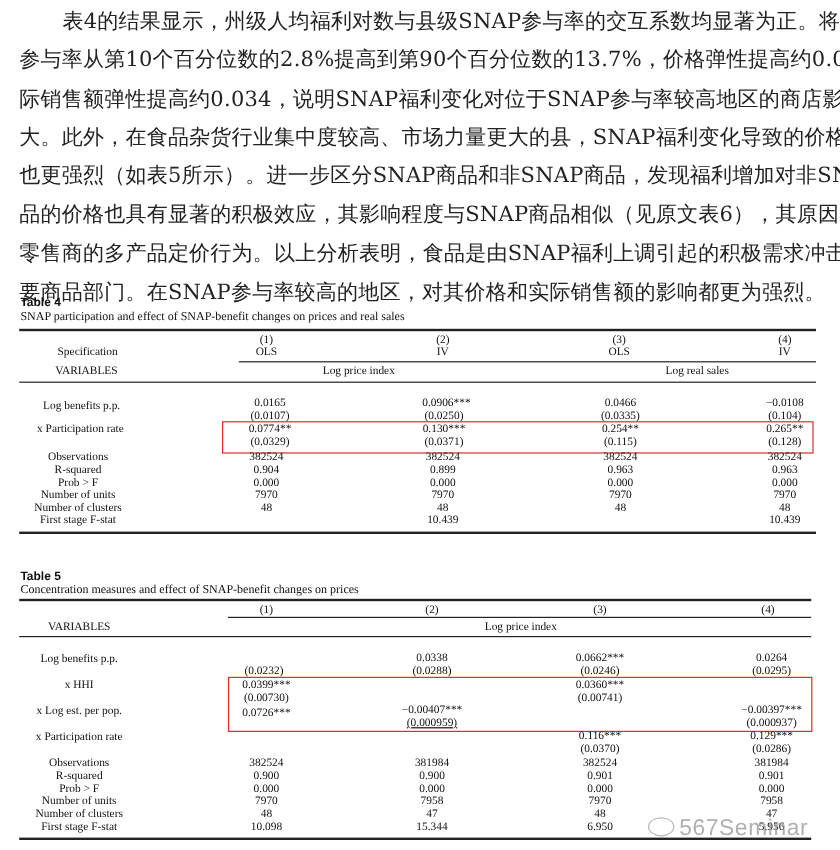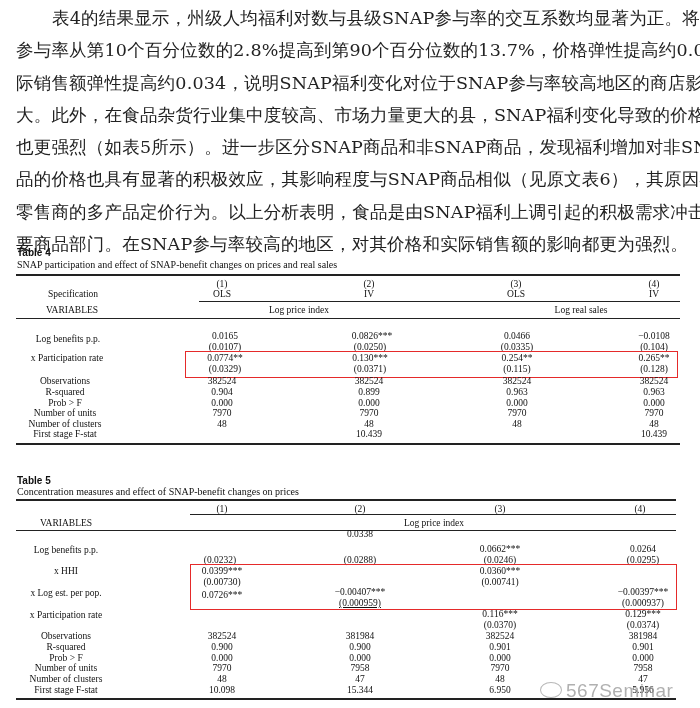--- a/index.html
+++ b/index.html
@@ -55,21 +55,21 @@
   <div class="cell" style="left:516px;top:289px;">OLS</div>
   <div class="cell" style="left:654px;top:289px;">IV</div>
   <div class="rule" style="left:199px;top:301px;width:481px;height:1px;"></div>
   <div class="rowlabel" style="left:72px;top:305px;">VARIABLES</div>
   <div class="cell" style="left:299px;top:305px;">Log price index</div>
   <div class="cell" style="left:581px;top:305px;">Log real sales</div>
   <div class="rule" style="left:16px;top:318px;width:664px;height:1px;"></div>
 
   <div class="rowlabel" style="left:68px;top:334px;">Log benefits p.p.</div>
   <div class="cell" style="left:225px;top:331px;">0.0165</div>
-  <div class="cell" style="left:372px;top:331px;">0.0826***</div>
+  <div class="cell" style="left:372px;top:331px;">0.0906***</div>
   <div class="cell" style="left:517px;top:331px;text-align:center;">0.0466</div>
   <div class="cell" style="left:654px;top:331px;">−0.0108</div>
   <div class="cell" style="left:225px;top:342px;">(0.0107)</div>
   <div class="cell" style="left:370px;top:342px;">(0.0250)</div>
   <div class="cell" style="left:517px;top:342px;">(0.0335)</div>
   <div class="cell" style="left:654px;top:342px;">(0.104)</div>
 
   <div class="rowlabel" style="left:67px;top:353px;">x Participation rate</div>
   <div class="cell" style="left:225px;top:353px;">0.0774**</div>
   <div class="cell" style="left:370px;top:353px;">0.130***</div>
@@ -128,21 +128,21 @@
   <div class="cell" style="left:360px;top:504px;">(2)</div>
   <div class="cell" style="left:500px;top:504px;">(3)</div>
   <div class="cell" style="left:640px;top:504px;">(4)</div>
   <div class="rule" style="left:190px;top:514px;width:486px;height:1px;"></div>
   <div class="rowlabel" style="left:66px;top:518px;">VARIABLES</div>
   <div class="cell" style="left:434px;top:518px;">Log price index</div>
   <div class="rule" style="left:16px;top:530px;width:660px;height:1px;"></div>
 
   <div class="rowlabel" style="left:66px;top:545px;">Log benefits p.p.</div>
   <div class="cell" style="left:222px;top:544px;margin-top:46px;">0.0726***</div>
-  <div class="cell" style="left:360px;top:529px;">0.0338</div>
+  <div class="cell" style="left:360px;top:544px;">0.0338</div>
   <div class="cell" style="left:500px;top:544px;">0.0662***</div>
   <div class="cell" style="left:643px;top:544px;">0.0264</div>
   <div class="cell" style="left:220px;top:555px;">(0.0232)</div>
   <div class="cell" style="left:360px;top:555px;">(0.0288)</div>
   <div class="cell" style="left:500px;top:555px;">(0.0246)</div>
   <div class="cell" style="left:643px;top:555px;">(0.0295)</div>
 
   <div class="rowlabel" style="left:66px;top:566px;">x HHI</div>
   <div class="cell" style="left:222px;top:566px;">0.0399***</div>
   <div class="cell" style="left:500px;top:566px;">0.0360***</div>
@@ -153,21 +153,21 @@
   <div class="cell" style="left:360px;top:587px;">−0.00407***</div>
   <div class="cell" style="left:643px;top:587px;">−0.00397***</div>
   <div class="cell" style="left:360px;top:598px;text-decoration:underline;">(0.000959)</div>
   <div class="cell" style="left:643px;top:598px;">(0.000937)</div>
   <div class="redbox" style="left:190px;top:564px;width:487px;height:46px;"></div>
 
   <div class="rowlabel" style="left:66px;top:610px;">x Participation rate</div>
   <div class="cell" style="left:500px;top:609px;">0.116***</div>
   <div class="cell" style="left:643px;top:609px;">0.129***</div>
   <div class="cell" style="left:500px;top:620px;">(0.0370)</div>
-  <div class="cell" style="left:643px;top:620px;">(0.0374)</div>
+  <div class="cell" style="left:643px;top:620px;">(0.0286)</div>
 
   <div class="rowlabel" style="left:66px;top:631px;">Observations</div>
   <div class="cell" style="left:222px;top:631px;">382524</div>
   <div class="cell" style="left:360px;top:631px;">381984</div>
   <div class="cell" style="left:500px;top:631px;">382524</div>
   <div class="cell" style="left:643px;top:631px;">381984</div>
 
   <div class="rowlabel" style="left:66px;top:642px;">R-squared</div>
   <div class="cell" style="left:222px;top:642px;">0.900</div>
   <div class="cell" style="left:360px;top:642px;">0.900</div>

